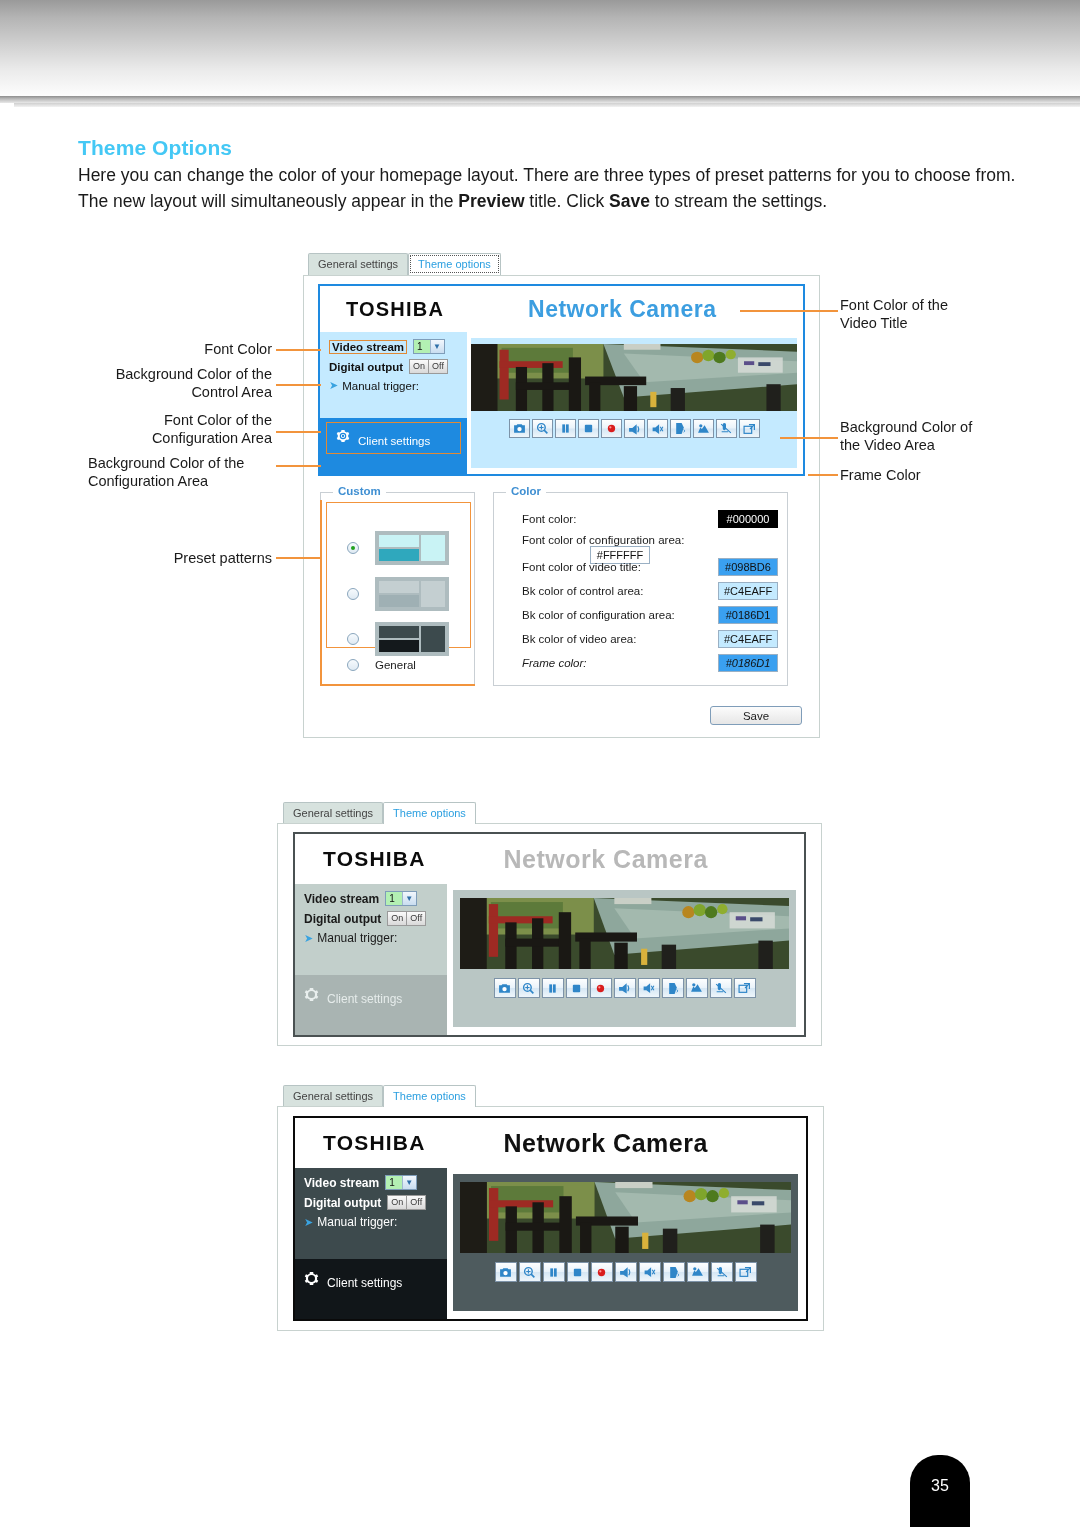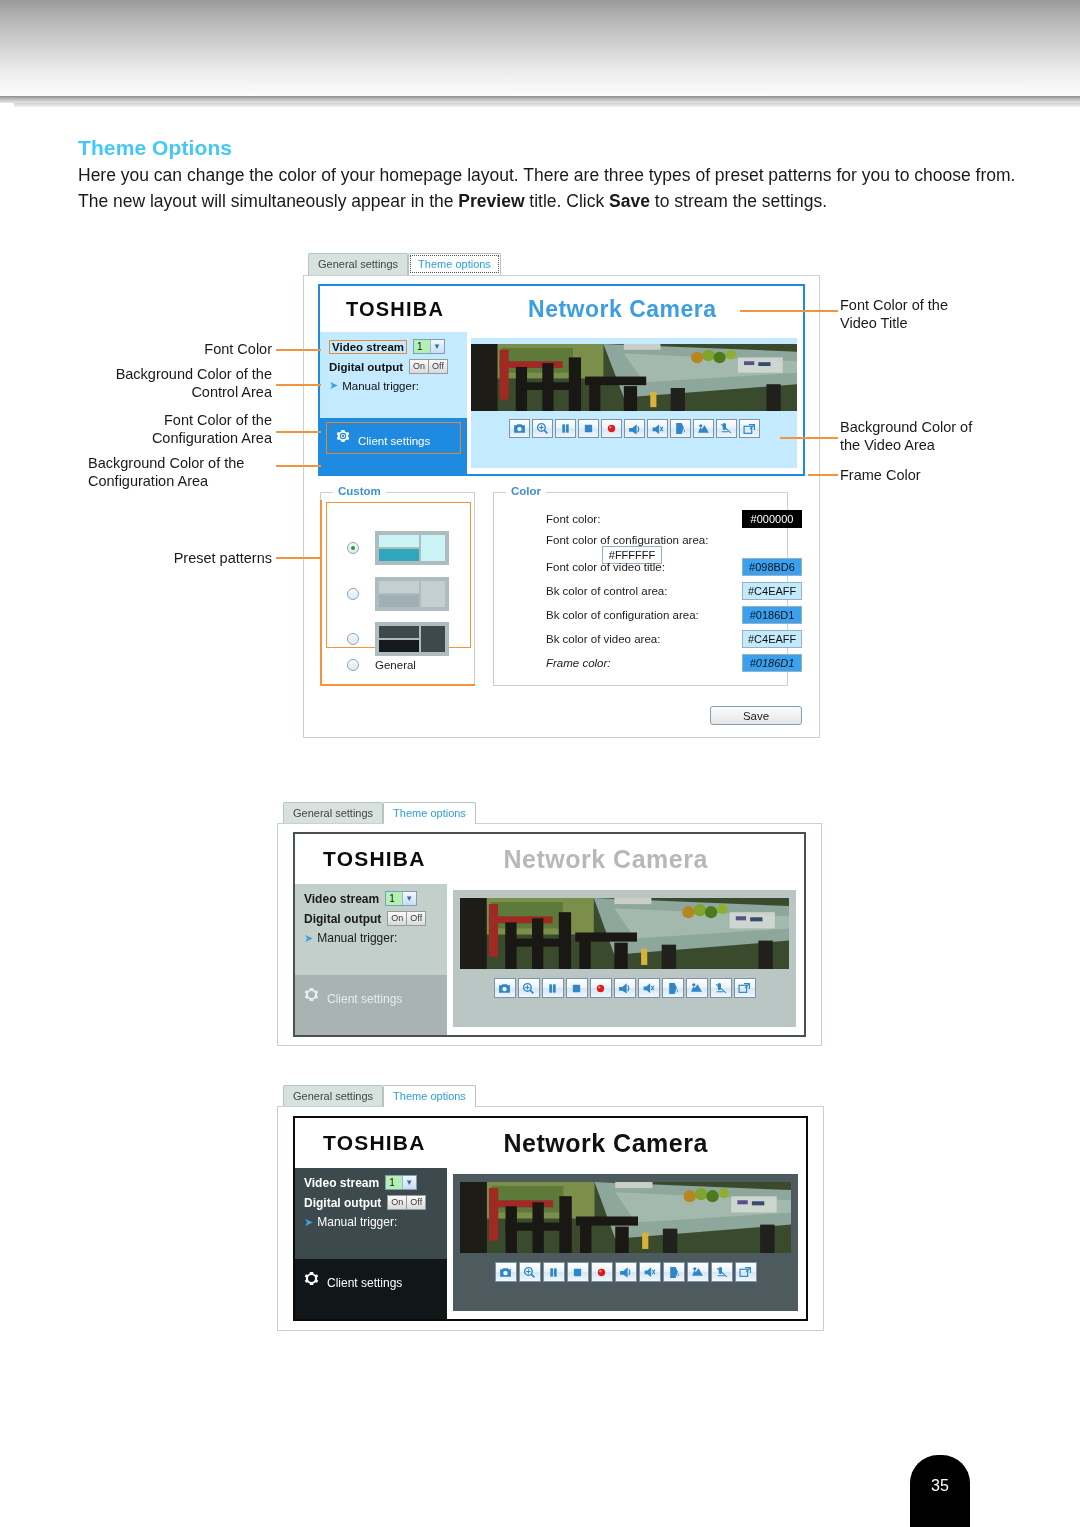--- a/index.html
+++ b/index.html
@@ -118,21 +118,21 @@
     border-radius:50%; background:#21a11f;
   }
   .thumb {
     border:2px solid #aebcbf; background:#aebcbf;
     display:flex; gap:2px; padding:2px;
   }
   .thumb .col-l { display:flex; flex-direction:column; gap:2px; }
   .thumb .cell { display:block; }
 
   .color-row { display:flex; align-items:center; font-size:11.5px; color:#1b1b1b; }
-  .color-row .lbl { width:196px;margin-left:24px; }
+  .color-row .lbl { width:196px; }
   .swatch {
     border:1px solid #9ab0c4; font-size:11px; padding:2px 5px; min-width:60px;
     text-align:center; font-family:"Liberation Sans", sans-serif;
   }
 
   .save-btn {
     position:absolute; border:1px solid #7f9db9; border-radius:3px;
     background:linear-gradient(to bottom,#fcfcfc,#e6e6e6);
     font-size:11.5px; color:#222; text-align:center;
     display:flex; align-items:center; justify-content:center;

